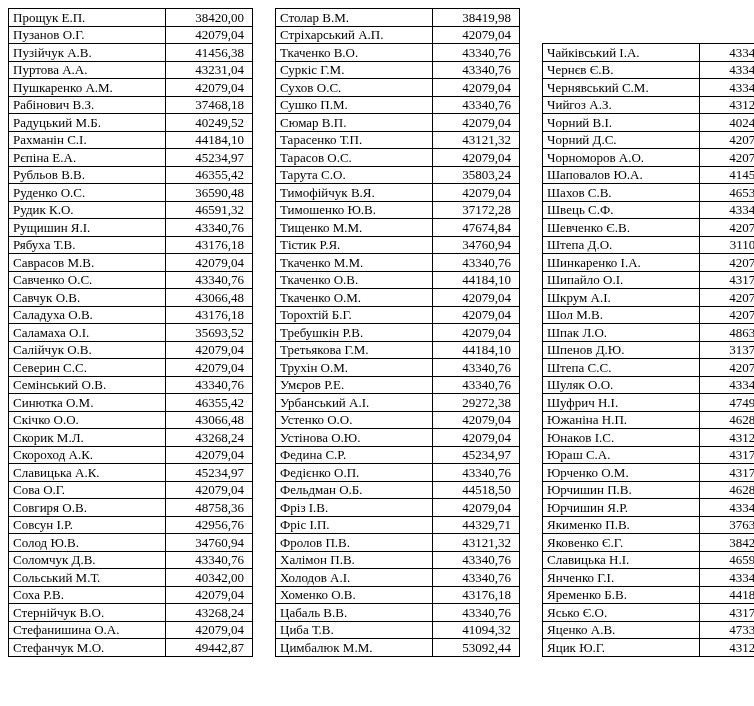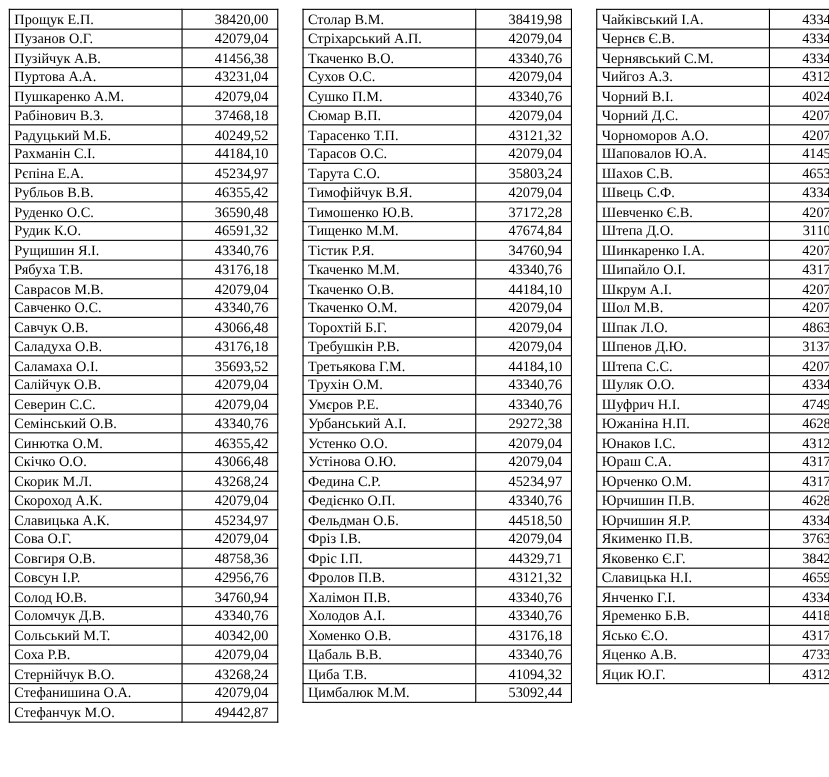--- a/index.html
+++ b/index.html
@@ -16,21 +16,21 @@
   }
   .page {
     box-sizing: border-box;
     width: 754px;
     height: 706px;
     padding: 8px 0 0 8px;
     background: #ffffff;
   }
   .tables {
     display: flex;
-    align-items: flex-start;
+    align-items: flex-end;
     gap: 22px;
   }
   table.payments {
     border-collapse: collapse;
     table-layout: fixed;
     width: 230px;
   }
   table.payments td {
     border: 1px solid #000000;
     font-size: 13px;
@@ -216,20 +216,24 @@
           </tr>
           <tr>
             <td class="name">Стріхарський А.П.</td>
             <td class="amount">42079,04</td>
           </tr>
           <tr>
             <td class="name">Ткаченко В.О.</td>
             <td class="amount">43340,76</td>
           </tr>
           <tr>
+            <td class="name">Суркіс Г.М.</td>
+            <td class="amount">43340,76</td>
+          </tr>
+          <tr>
             <td class="name">Сухов О.С.</td>
             <td class="amount">42079,04</td>
           </tr>
           <tr>
             <td class="name">Сушко П.М.</td>
             <td class="amount">43340,76</td>
           </tr>
           <tr>
             <td class="name">Сюмар В.П.</td>
             <td class="amount">42079,04</td>

